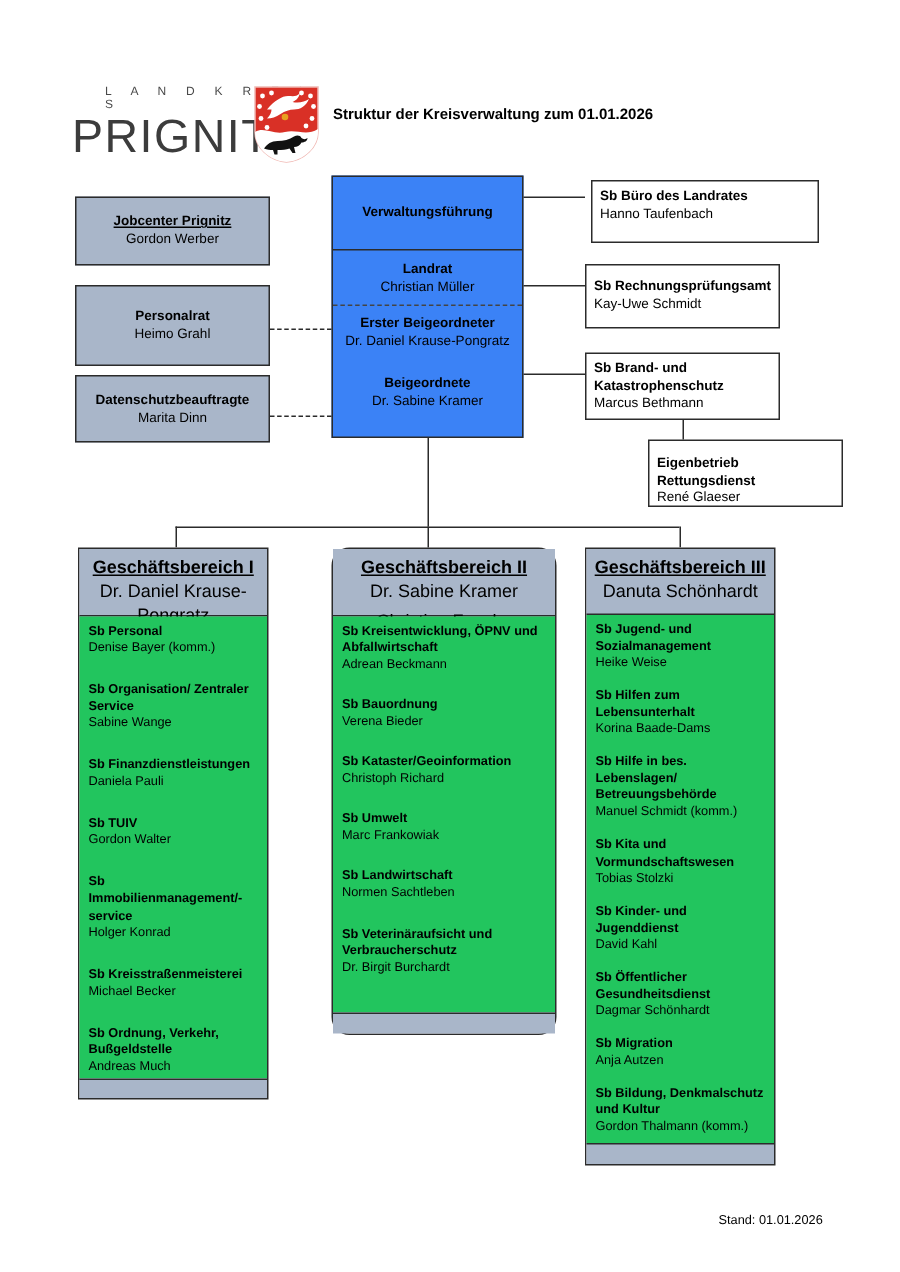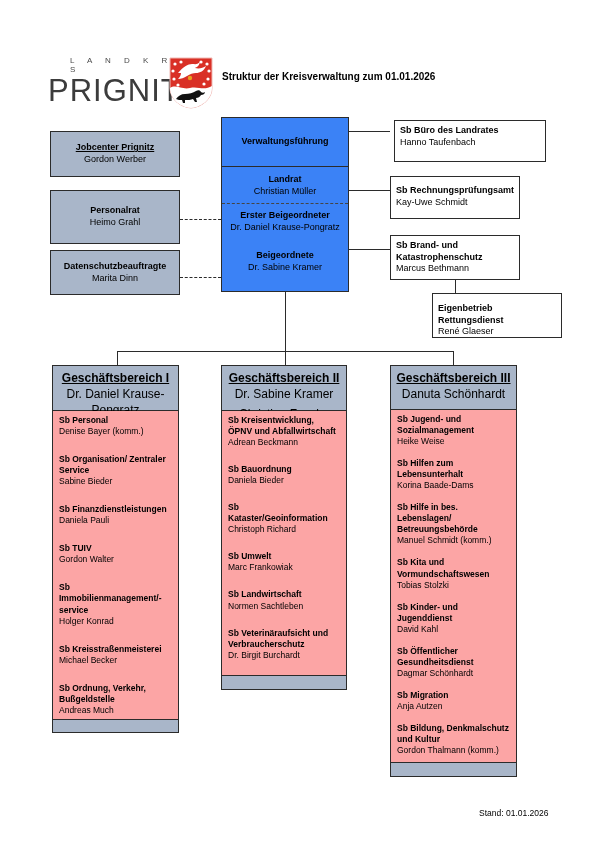--- a/index.html
+++ b/index.html
@@ -31,21 +31,21 @@
   .cb-s2 { height: 37px; border-bottom: 1px dashed #444; padding-top: 7px; }
   .cb-s3 { padding-top: 6px; }
   .cb-s4 { padding-top: 17px; }
   
   .h-line { position: absolute; height: 0; border-top: 1.3px solid #2b2b2b; }
   .h-dash { position: absolute; height: 0; border-top: 1.3px dashed #2b2b2b; }
   .v-line { position: absolute; width: 0; border-left: 1.3px solid #2b2b2b; }
   
   .dept { position: absolute; border: 1.4px solid #2b2b2b; display: flex; flex-direction: column; background: #fff; }
   .dept-head { background: #a9b6c9; border-bottom: 1.4px solid #2b2b2b; text-align: center; font-size: 12px; line-height: 1.35; padding-top: 4px; height: 45px; }
-  .dept-body { flex: 1 1 auto; background: #fca5a5; padding: 4px 6px; font-size: 8.5px; line-height: 1.3; overflow: hidden; }
+  .dept-body { flex: 1 1 auto; background: #22c55e; padding: 4px 6px; font-size: 8.5px; line-height: 1.3; overflow: hidden; }
   .dept-foot { background: #a9b6c9; border-top: 1.4px solid #2b2b2b; height: 14px; }
   .item { margin-bottom: 15px; }
   .dept-c1 .item { margin-bottom: 17px; }
   .dept-c2 .item { margin-bottom: 16px; }
   .dept-c3 .item { margin-bottom: 11px; }
   .stand { position: absolute; left: 479px; top: 808px; font-size: 8.5px; }
 </style>
 </head>
 <body>
 
@@ -141,21 +141,21 @@
       <div class="b u">Geschäftsbereich I</div>
       <div>Dr. Daniel Krause-Pongratz</div>
     </div>
     <div class="dept-body">
       <div class="item">
           <div class="b">Sb Personal</div>
           <div>Denise Bayer (komm.)</div>
         </div>
       <div class="item">
           <div class="b">Sb Organisation/ Zentraler Service</div>
-          <div>Sabine Bieder</div>
+          <div>Sabine Wange</div>
         </div>
       <div class="item">
           <div class="b">Sb Finanzdienstleistungen</div>
           <div>Daniela Pauli</div>
         </div>
       <div class="item">
           <div class="b">Sb TUIV</div>
           <div>Gordon Walter</div>
         </div>
       <div class="item">
@@ -167,34 +167,34 @@
           <div>Michael Becker</div>
         </div>
       <div class="item">
           <div class="b">Sb Ordnung, Verkehr, Bußgeldstelle</div>
           <div>Andreas Much</div>
         </div>
     </div>
     <div class="dept-foot"></div>
   </div>
 
-  <div class="dept dept-c2" style="left:221px; top:365px; width:126px; height:325px;">
+  <div class="dept dept-c2" style="left:221px; top:365px; width:150px; height:325px;border-radius:12px;">
     <div class="dept-head">
       <div class="b u">Geschäftsbereich II</div>
       <div>Dr. Sabine Kramer</div>
       <div style="margin-top:4px;">Christian Fenske</div>
     </div>
     <div class="dept-body">
       <div class="item">
           <div class="b">Sb Kreisentwicklung, ÖPNV und Abfallwirtschaft</div>
           <div>Adrean Beckmann</div>
         </div>
       <div class="item">
           <div class="b">Sb Bauordnung</div>
-          <div>Daniela Bieder</div>
+          <div>Verena Bieder</div>
         </div>
       <div class="item">
           <div class="b">Sb Kataster/Geoinformation</div>
           <div>Christoph Richard</div>
         </div>
       <div class="item">
           <div class="b">Sb Umwelt</div>
           <div>Marc Frankowiak</div>
         </div>
       <div class="item">

